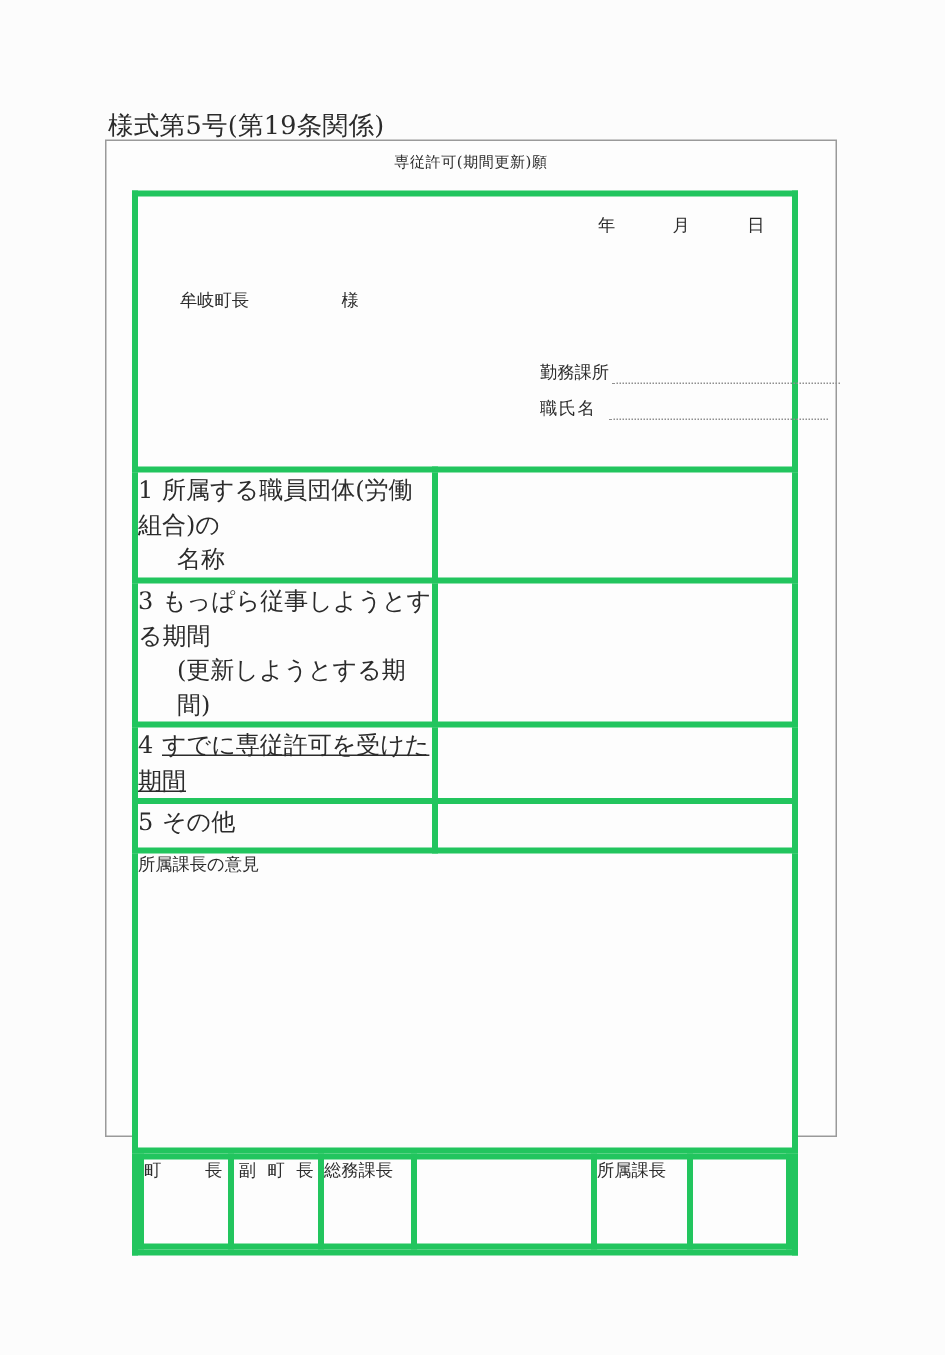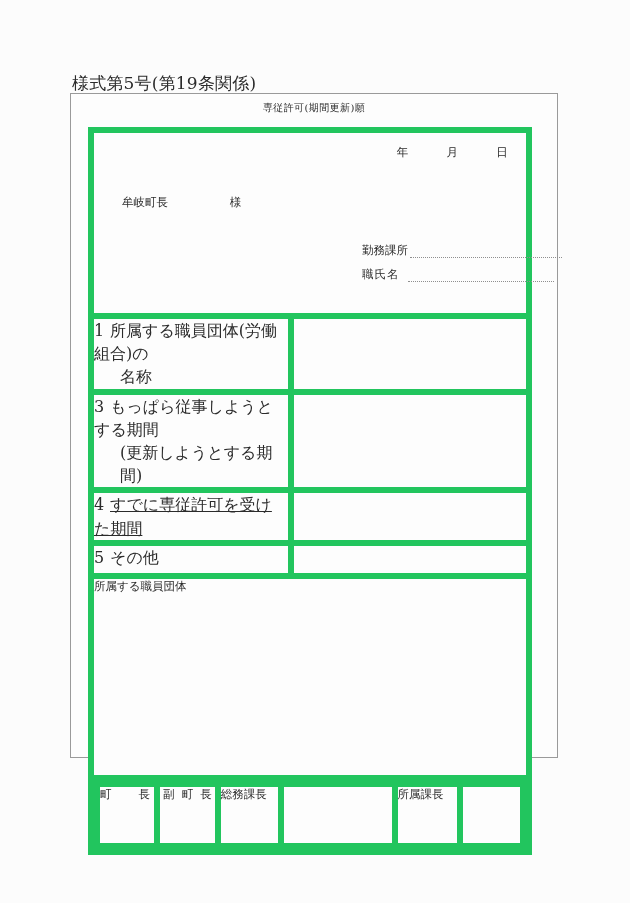--- a/index.html
+++ b/index.html
@@ -55,21 +55,21 @@
     left: 17px;
     top: 33px;
     width: 444px;
     border: 1px solid #8d8d8d;
     border-collapse: collapse;
     box-sizing: border-box;
     background: #fdfdfd;
     font-size: 11.5px;
   }
   .inner-table td {
-    border: 6px solid #22c55e;
+    border: 4px solid #22c55e;
     padding: 0;
     vertical-align: top;
   }
 
   
   .header-cell {
     height: 180px;
     position: relative;
   }
   .date-line {
@@ -230,21 +230,21 @@
 
       <tr class="row-h5">
         <td class="item-label-cell">
           <span class="item-num">5</span><span>その他</span>
         </td>
         <td class="item-value-cell"></td>
       </tr>
 
       <tr>
         <td class="opinion-cell" colspan="2">
-          <span>所属する職員団体</span>
+          <span>所属課長の意見</span>
         </td>
       </tr>
 
       <tr>
         <td class="sig-cell c1" colspan="2" style="padding:0;">
           <table style="width:100%;border-collapse:collapse;">
             <tbody>
               <tr>
                 <td class="sig-cell c1">
                   <span class="sig-spread">

